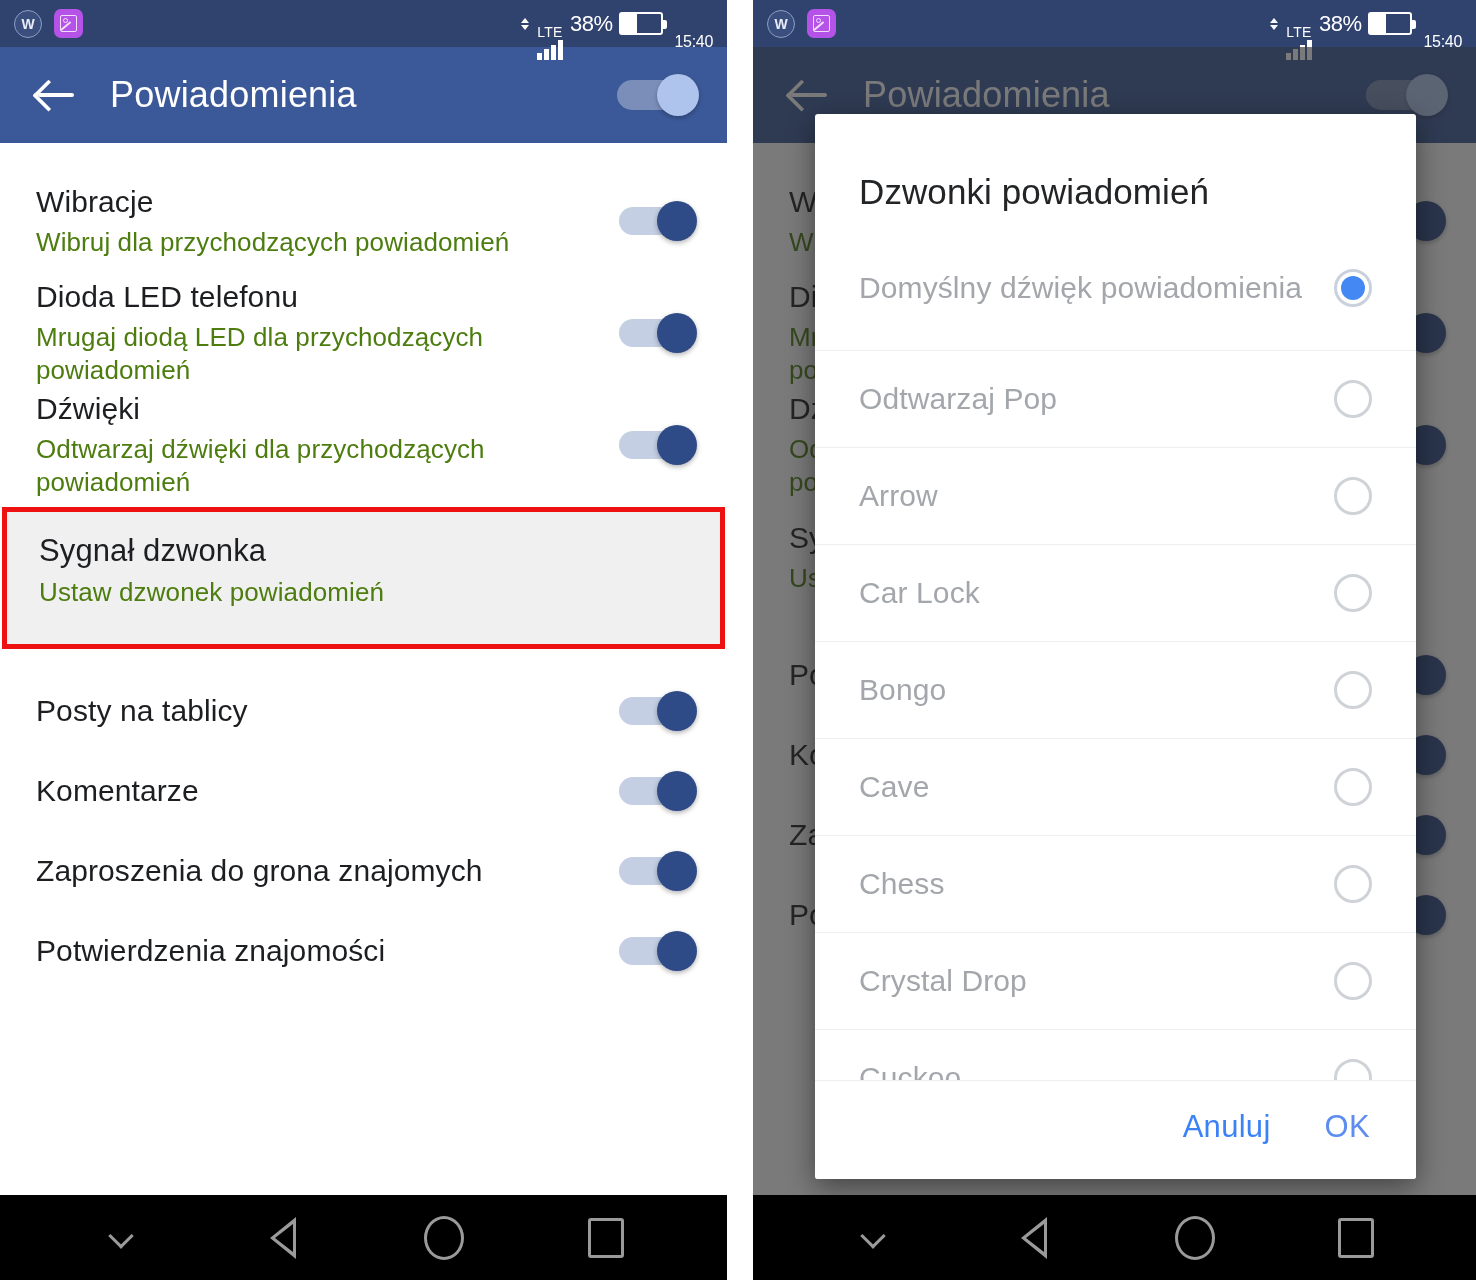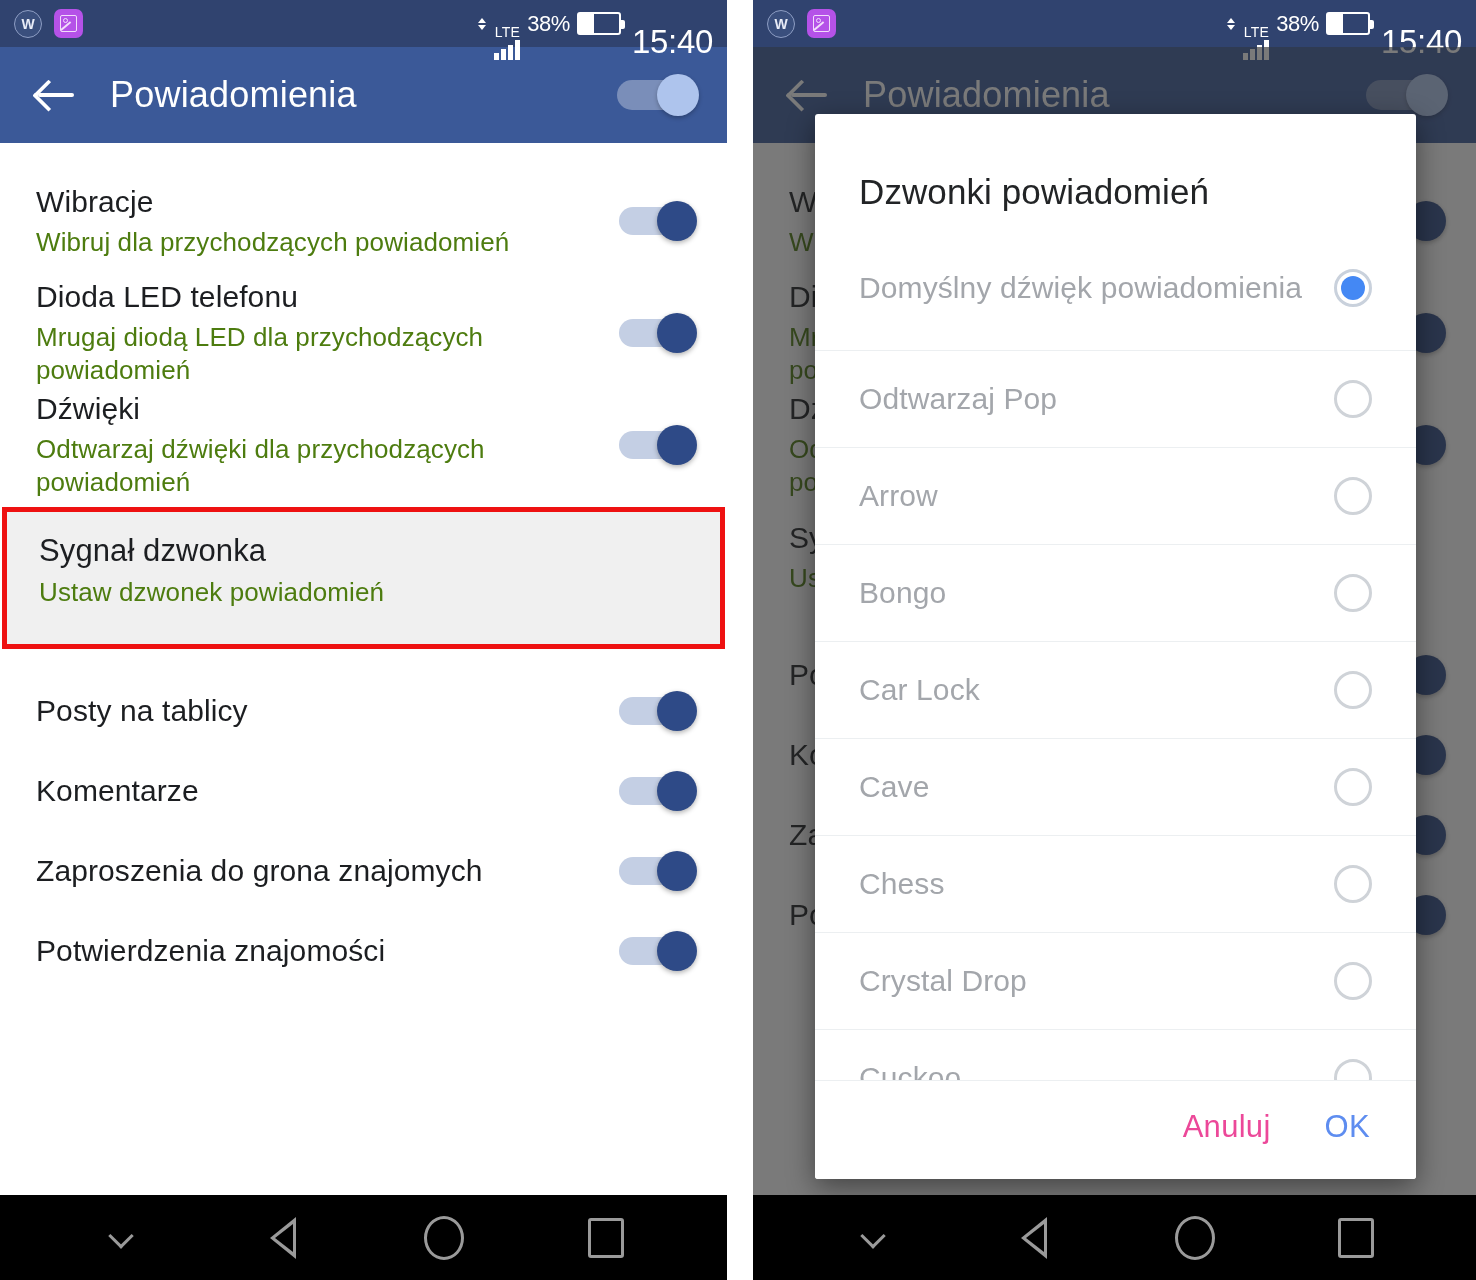--- a/index.html
+++ b/index.html
@@ -81,21 +81,21 @@
   .batt {
     position: relative; width: 44px; height: 23px;
     border: 2.5px solid #ffffff; border-radius: 3px;
     display:flex; align-items:center;
   }
   .batt:after {
     content:''; position:absolute; right:-6px; top:6px;
     width:4px; height:9px; background:#ffffff; border-radius:0 2px 2px 0;
   }
   .batt .fill { height:100%; width:38%; background:#ffffff; }
-  .clock { font-size: 33px; font-weight: 500; letter-spacing:-.3px; margin-left:4px;margin-top:36px; }
+  .clock { font-size: 16px; font-weight: 500; letter-spacing:-.3px; margin-left:4px;margin-top:36px; }
 
   
   .appbar {
     height: 96px;
     background: #3b5998;
     display: flex;
     align-items: center;
     padding: 0 28px 0 34px;
   }
   .back-arrow { width: 46px; height: 46px; position: relative; cursor: pointer; flex:none; }
@@ -245,21 +245,21 @@
   .radio.on:after {
     content:''; width: 24px; height: 24px; border-radius:50%; background:#4488f4;
   }
   .dlg-actions {
     display: flex; align-items: center; justify-content: flex-end;
     gap: 54px; padding: 28px 46px 34px 0;
     border-top: 1px solid #eceff1;
     background:#fff;
   }
   .btn-text { font-size: 31px; letter-spacing:.3px; cursor:pointer; }
-  .btn-cancel { color: #ec4899; }
+  .btn-cancel { color: #3b82f6; }
   .btn-ok { color: #5e8df0; }
 </style>
 </head>
 <body>
 
 <div class="stage">
 
   <div class="phone" id="phone-left">
 
     <div class="statusbar">
@@ -546,26 +546,26 @@
           <div class="label">Odtwarzaj Pop</div>
           <div class="radio"></div>
         </div>
 
         <div class="dlg-item">
           <div class="label">Arrow</div>
           <div class="radio"></div>
         </div>
 
         <div class="dlg-item">
+          <div class="label">Car Lock</div>
+          <div class="radio"></div>
+        </div>
+
+        <div class="dlg-item">
           <div class="label">Bongo</div>
-          <div class="radio"></div>
-        </div>
-
-        <div class="dlg-item">
-          <div class="label">Car Lock</div>
           <div class="radio"></div>
         </div>
 
         <div class="dlg-item">
           <div class="label">Cave</div>
           <div class="radio"></div>
         </div>
 
         <div class="dlg-item">
           <div class="label">Chess</div>

